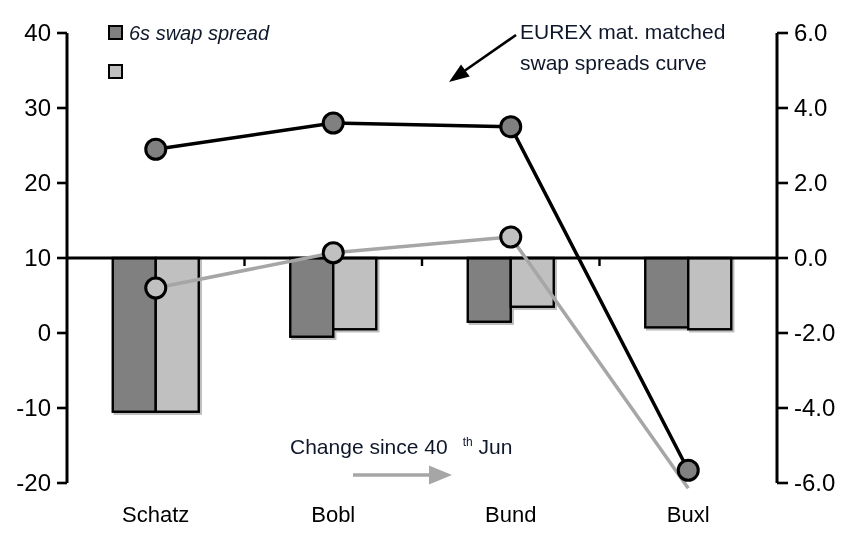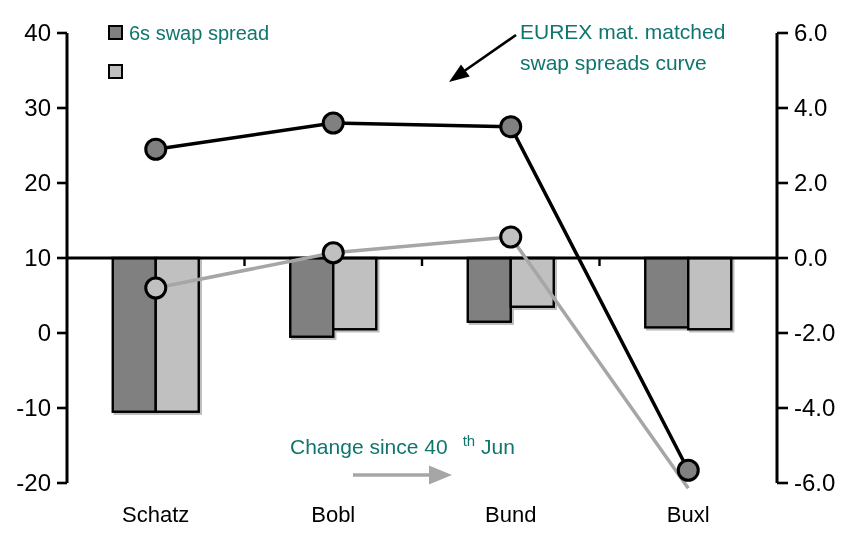--- a/index.html
+++ b/index.html
@@ -1,27 +1,27 @@
 <!DOCTYPE html>
 <html><head>
 <meta charset="utf-8">
 <style>
   html,body{margin:0;padding:0;background:#fff;}
   .stage{position:relative;width:852px;height:539px;background:#fff;overflow:hidden;
-         font-family:"Liberation Sans",sans-serif;color:#0f766e;}
+         font-family:"Liberation Sans",sans-serif;color:#0f172a;}
   svg{position:absolute;left:0;top:0;}
   svg text{font-family:"Liberation Sans",sans-serif;fill:#000;}
   .legend{position:absolute;left:108px;top:13px;}
   .legend-row{display:flex;align-items:center;height:39px;}
   .swatch{width:15px;height:15px;border:2.2px solid #000;box-sizing:border-box;margin-right:6px;flex:0 0 auto;}
-  .legend-label{font-size:20px;line-height:20px;white-space:nowrap;}
+  .legend-label{font-size:20px;line-height:20px;white-space:nowrap;font-style:italic;}
   .curve-label{position:absolute;left:520px;top:16px;font-size:21px;line-height:31px;
                white-space:pre-line;}
   .change-label{position:absolute;left:290px;top:435px;font-size:21px;white-space:nowrap;}
-  .change-label sup{font-size:15px;vertical-align:super;line-height:0;padding-left:15px;}
+  .change-label sup{font-size:12px;vertical-align:super;line-height:0;padding-left:15px;}
 </style>
 </head>
 <body>
 
 <div class="stage">
 
   <svg id="chart" width="852" height="539" viewBox="0 0 852 539">
     <g id="gen">
         <g style="filter:drop-shadow(2px 2px 0px #bdbdbd)">
           <rect x="112.75" y="258" width="43" height="153.75" fill="#808080" stroke="#000" stroke-width="2.4"></rect>

